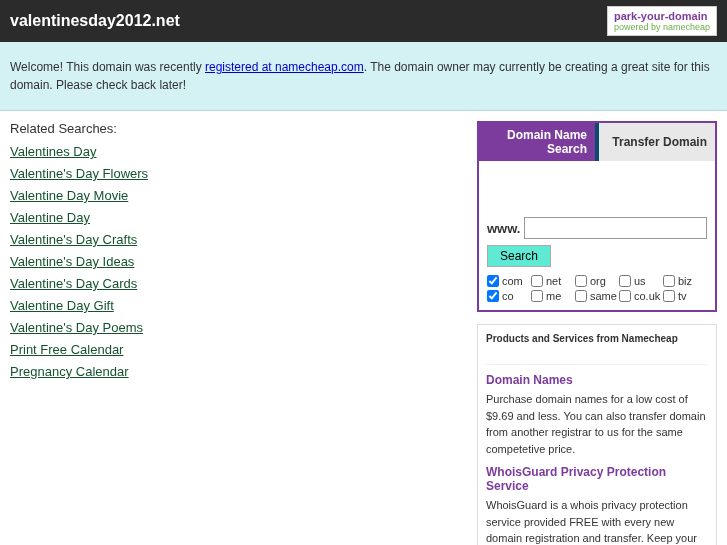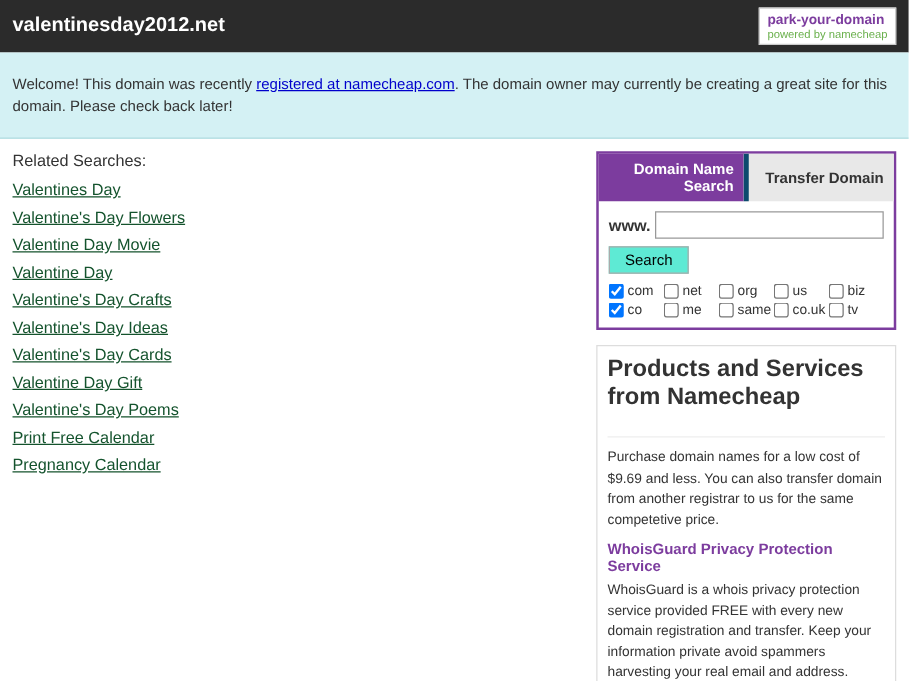--- a/index.html
+++ b/index.html
@@ -98,20 +98,21 @@
       background: #7c3c9e;
       color: #fff;
     }
     .tab-btn.inactive-tab {
       background: #e8e8e8;
       color: #333;
       border-left: 4px solid #0c4a6e;
     }
     #search-form-inner {
       padding: 8px;
+      margin-top: 48px;
     }
     #www-row {
       display: flex;
       align-items: center;
       margin-bottom: 6px;
       gap: 4px;
     }
     #www-label {
       font-size: 13px;
       font-weight: bold;
@@ -146,21 +147,21 @@
     }
     .tld-checkbox {
       width: 12px;
       height: 12px;
     }
     #products-section {
       border: 1px solid #ddd;
       padding: 8px;
     }
     #products-title {
-      font-size: 19px;
+      font-size: 10px;
       font-weight: bold;
       color: #333;
       margin-bottom: 8px;
       border-bottom: 1px solid #eee;
       padding-bottom: 20px;
     }
     .product-heading {
       color: #7c3c9e;
       font-weight: bold;
       font-size: 12px;
@@ -262,20 +263,21 @@
               <input type="checkbox" class="tld-checkbox" style="">
               <span>tv</span>
             </div>
           </div>
       </div>
     </div>
 
     <div id="products-section">
       <div id="products-title">Products and Services from Namecheap</div>
       <div id="products-list">
+      <div class="product-heading">Domain Names</div>
           <div class="product-desc">Purchase domain names for a low cost of $9.69 and less. You can also transfer domain from another registrar to us for the same competetive price.</div>
           <div class="product-heading">WhoisGuard Privacy Protection Service</div>
           <div class="product-desc">WhoisGuard is a whois privacy protection service provided FREE with every new domain registration and transfer. Keep your information private avoid spammers harvesting your real email and address.</div>
           <div class="product-heading">Low Cost 256bit SSL Cerificates</div>
           <div class="product-desc">We sell industry standard SSL Certificates like GeoTrust Premium and RapidSSL for a very low price. Geotrust Premium certificates are from $98.88/yr (retail $249).</div>
         </div>
     </div>
 
   </div>
 </div>

